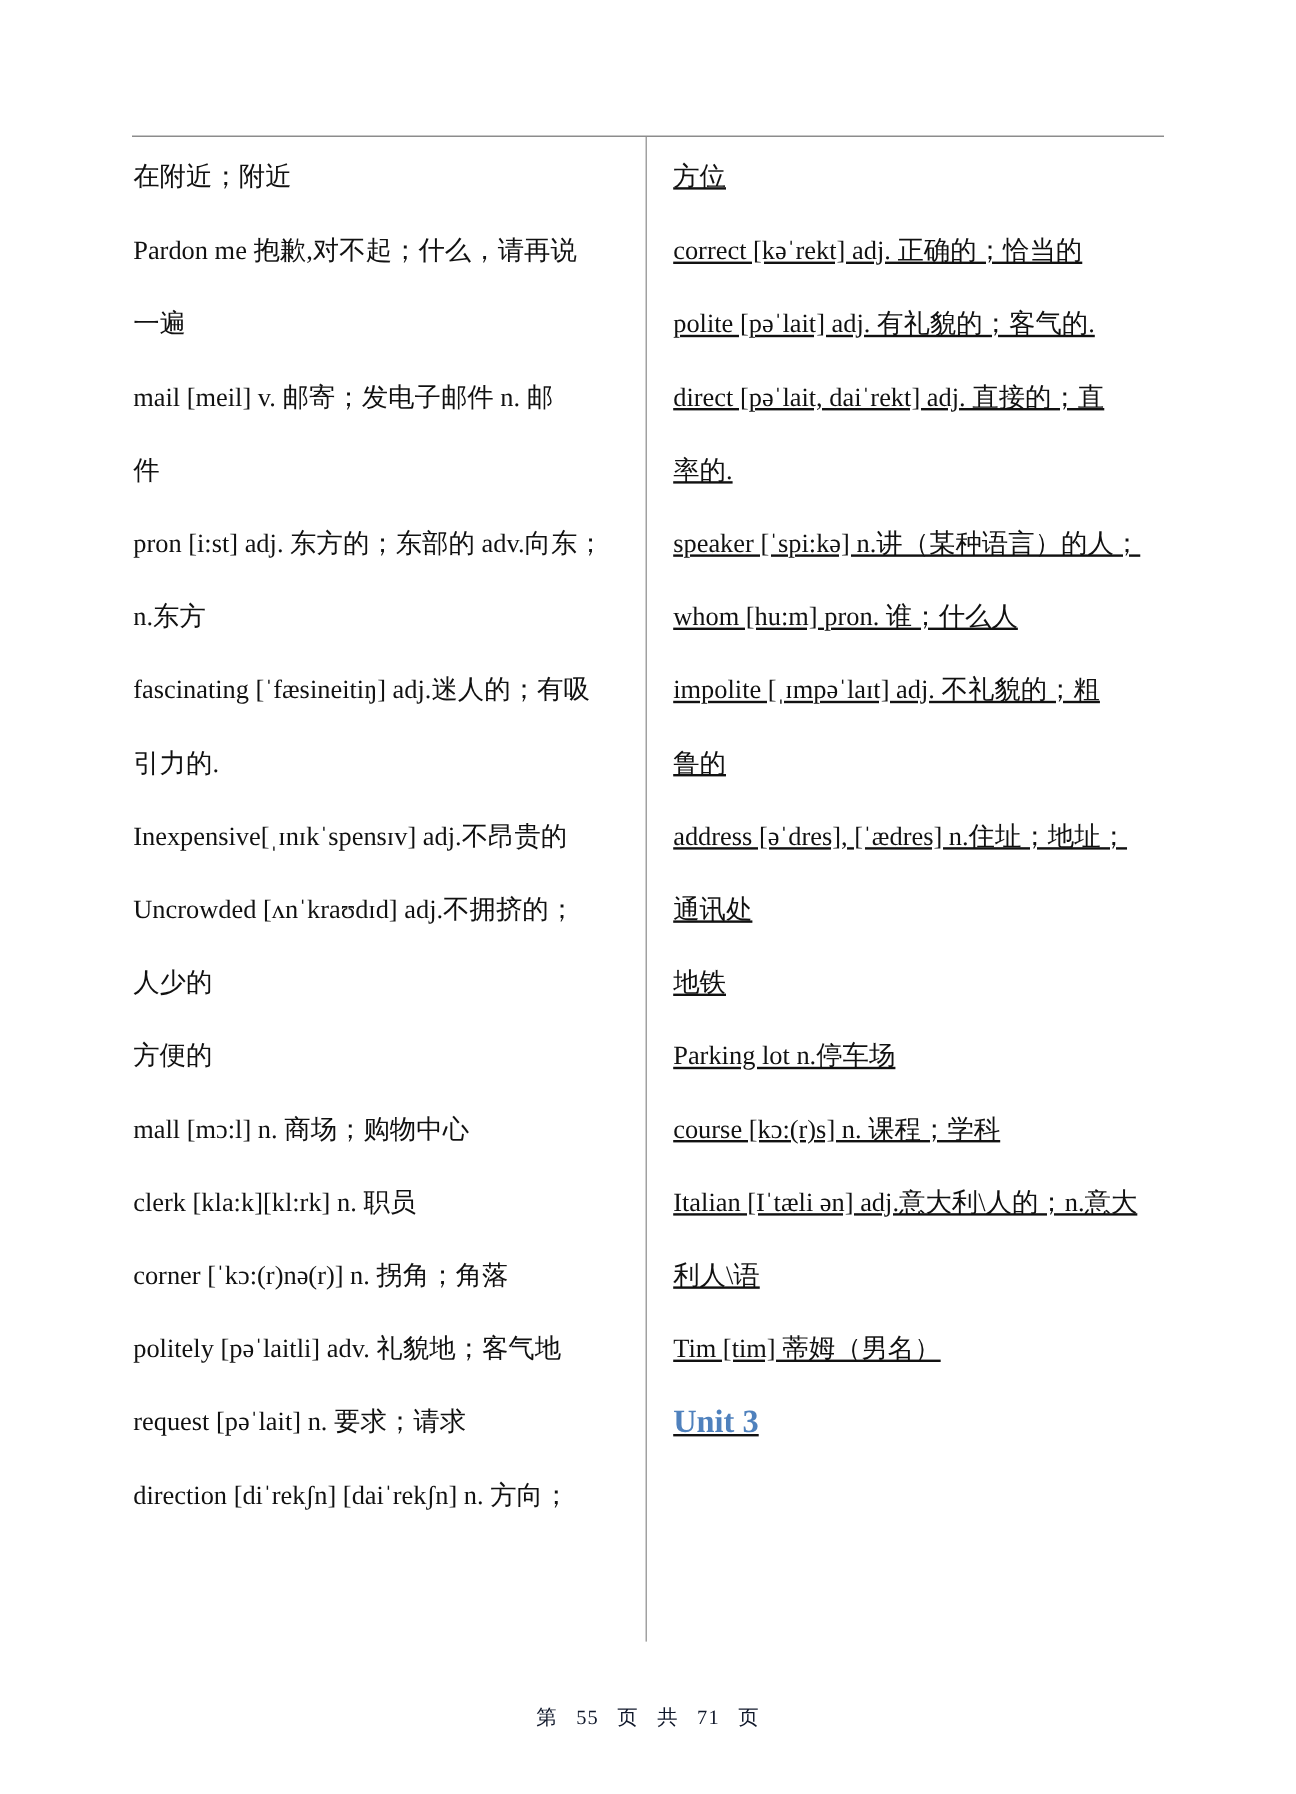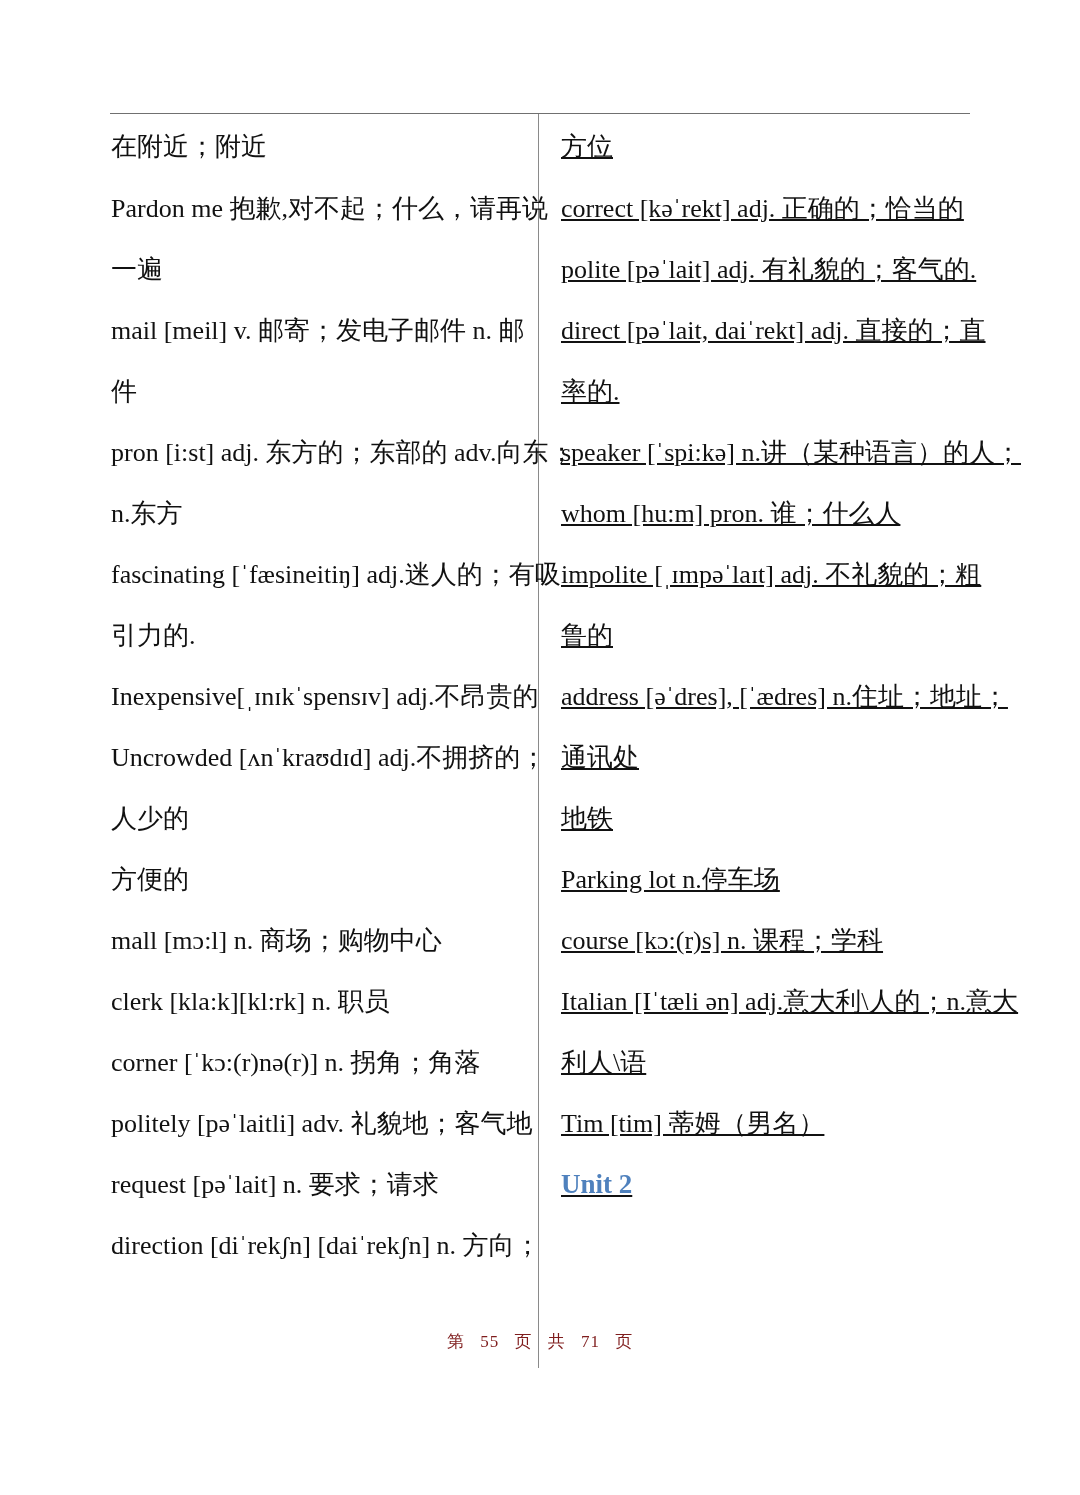--- a/index.html
+++ b/index.html
@@ -5,26 +5,26 @@
   html, body { margin: 0; padding: 0; background: #ffffff; }
   body { width: 1080px; height: 1495px; position: relative; overflow: hidden;
          font-family: "Liberation Serif", "DejaVu Serif", serif; color: #111111; }
   .top-rule { position: absolute; left: 110px; top: 113px; width: 860px; height: 0;
               border-top: 1.5px solid #707070; }
   .divider { position: absolute; left: 538px; top: 114px; width: 0; height: 1254px;
              border-left: 1.5px solid #8a8a8a; }
   .col { position: absolute; top: 116px; }
   .col-left { left: 111px; width: 420px; }
   .col-right { left: 561px; width: 420px; text-decoration: underline; }
-  .line { height: 61px; line-height: 61px; font-size: 26px; white-space: nowrap;
+  .line { height: 61px; line-height: 61px; font-size: 22px; white-space: nowrap;
           letter-spacing: 0; }
   .line.first { height: 62px; }
   .heading { color: #4f81bd; font-weight: bold; font-size: 27px; }
-  .footer { position: absolute; top: 1330px; left: 0; width: 1080px; text-align: center;
-            font-size: 17px; color: #7f1d1d; letter-spacing: 1px; word-spacing: 6px; }
+  .footer { position: absolute; top: 1420px; left: 0; width: 1080px; text-align: center;
+            font-size: 17px; color: #0f172a; letter-spacing: 1px; word-spacing: 6px; }
   .footer span { margin: 0 2px; }
 </style>
 </head>
 <body>
 
 <div class="top-rule"></div>
 <div class="divider"></div>
 
 <div class="col col-left">
   <div class="line first">在附近；附近</div>
@@ -59,21 +59,21 @@
   <div class="line">impolite [ˌɪmpəˈlaɪt]    adj.  不礼貌的；粗</div>
   <div class="line">鲁的</div>
   <div class="line">address [əˈdres], [ˈædres] n.住址；地址；</div>
   <div class="line">通讯处</div>
   <div class="line">地铁</div>
   <div class="line">Parking lot    n.停车场</div>
   <div class="line">course [kɔ:(r)s]    n.  课程；学科</div>
   <div class="line">Italian [Iˈtæli ən] adj.意大利\人的；n.意大</div>
   <div class="line">利人\语</div>
   <div class="line">Tim [tim]    蒂姆（男名）</div>
-  <div class="line heading">Unit 2</div>
+  <div class="line heading">Unit 3</div>
 </div>
 
 <div class="footer">
   <span>第</span>
   <span>55</span>
   <span>页</span>
   <span>共</span>
   <span>71</span>
   <span>页</span>
 </div>

